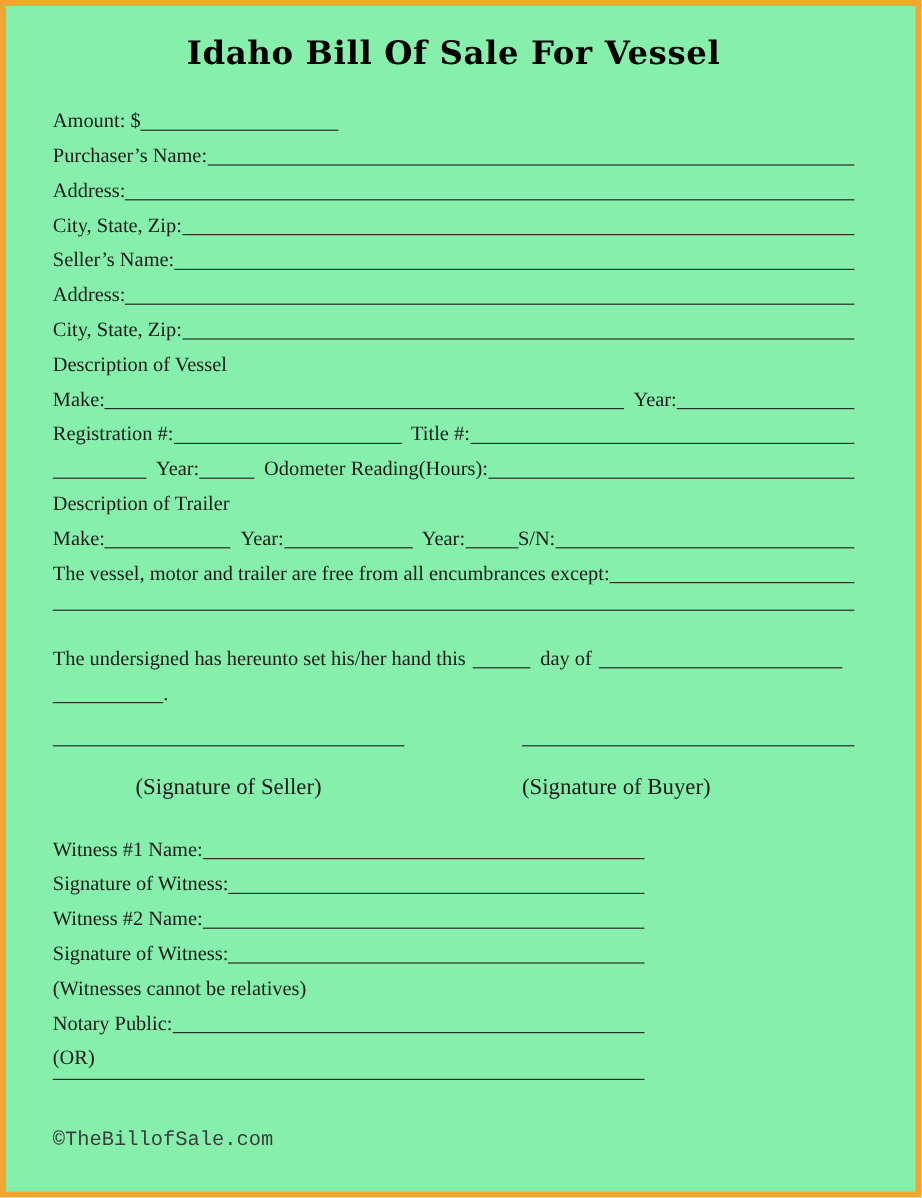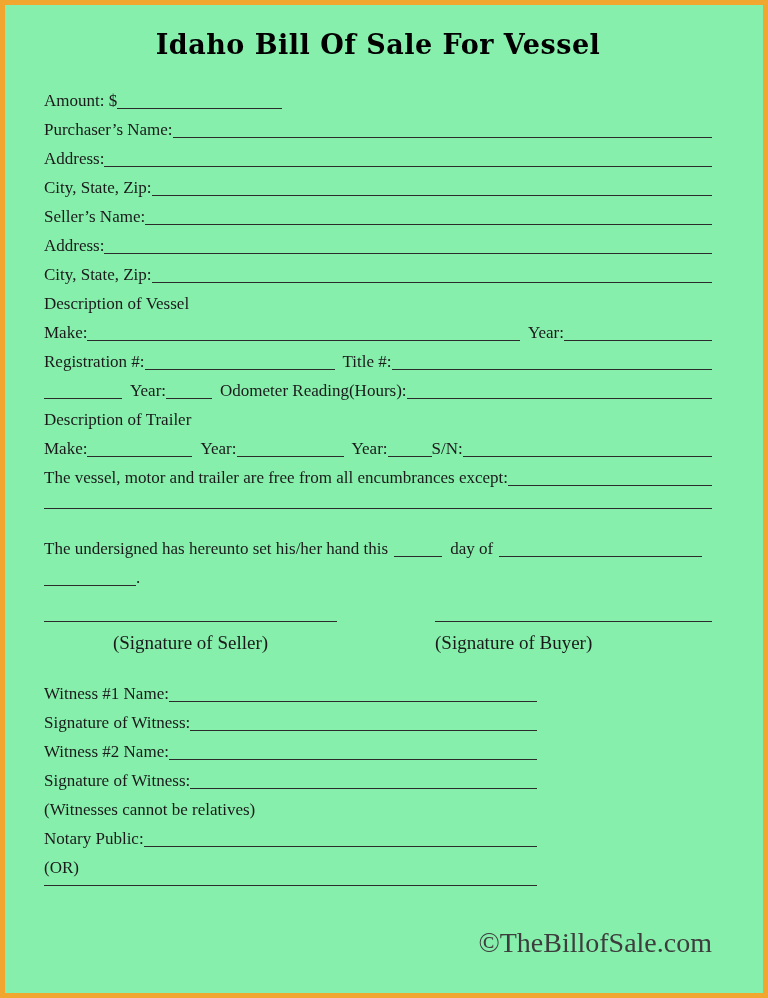--- a/index.html
+++ b/index.html
@@ -47,29 +47,29 @@
   .w107 { width: 107px; }
   .w44  { width: 44px; }
   .w48  { width: 48px; }
   .w92  { width: 92px; }
   .mt13 { margin-top: 13px; }
   .mt22 { margin-top: 22px; }
   .sig-row { display: flex; height: 27px; align-items: flex-end; margin-top: 3px; }
   .sig-line-left  { width: 293px; border-bottom: 1.5px solid #2b2b2b; height: 0; }
   .sig-line-right { width: 277px; border-bottom: 1.5px solid #2b2b2b; height: 0; }
   .sig-gap { flex: 1 1 auto; }
-  .sig-labels { display: flex; height: 29px; line-height: 29px; font-size: 19px; margin-top: 6px; }
+  .sig-labels { display: flex; height: 29px; line-height: 29px; font-size: 19px; margin-top: 20px; }
   .sig-label-left  { width: 293px; text-align: center; }
   .sig-label-right { width: 277px; text-align: left; }
   .narrow { width: 493px; }
   .footer {
     margin-top: 16px;
-    text-align: right;
-    font-family: Liberation Serif, serif;
-    font-size: 28px;
+    text-align: left;
+    font-family: Liberation Mono, monospace;
+    font-size: 17px;
     color: #3d3d3d;
   }
 </style>
 </head>
 <body>
 
 <div class="page">
   <div class="content">
 
     <h1 class="doc-title">Idaho Bill Of Sale For Vessel</h1>

